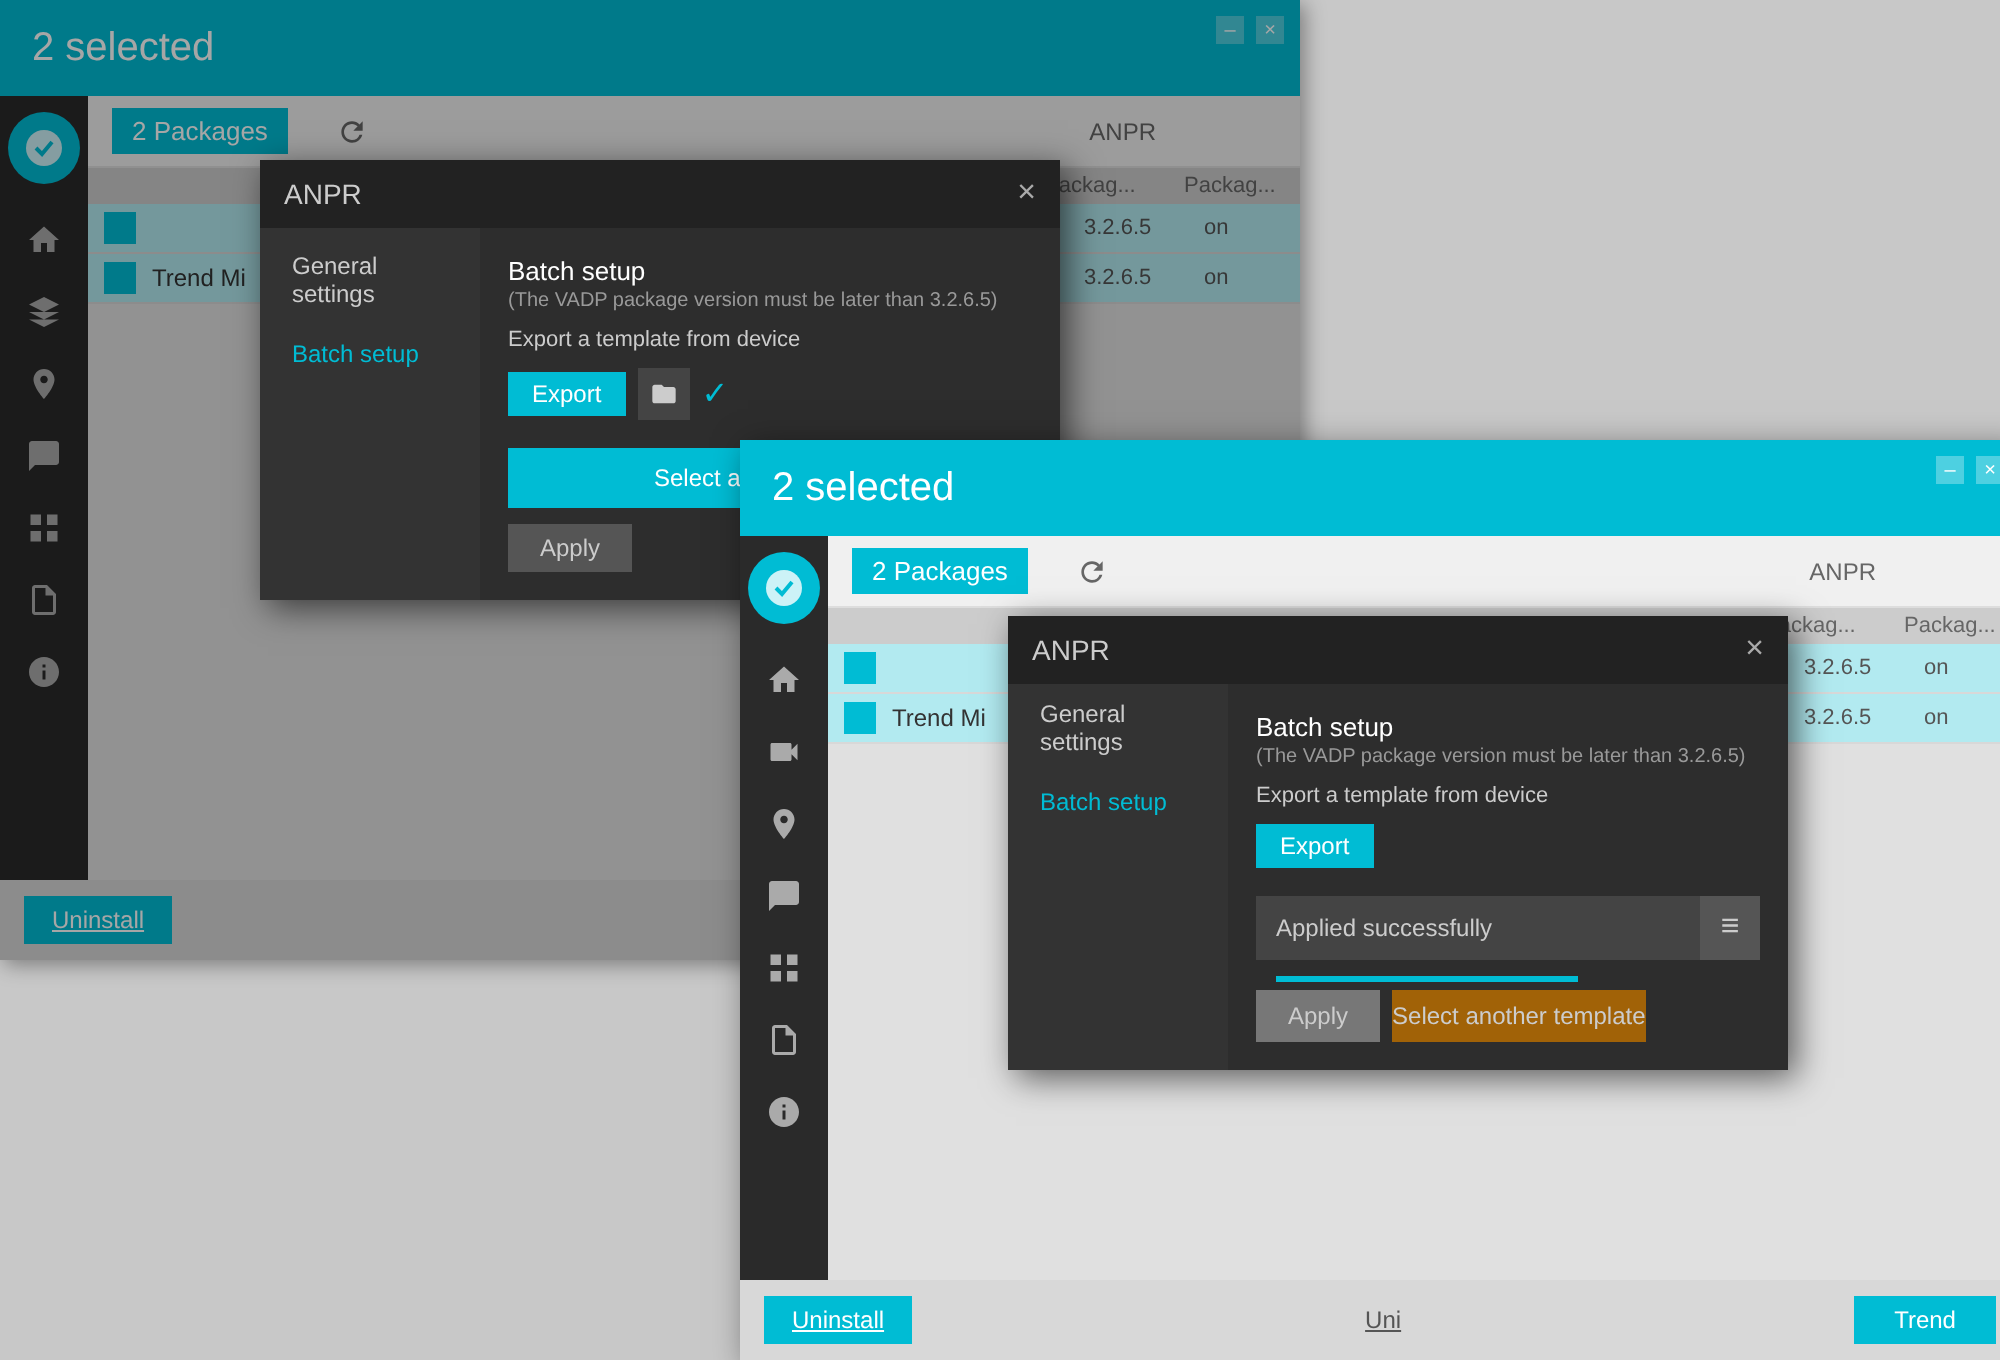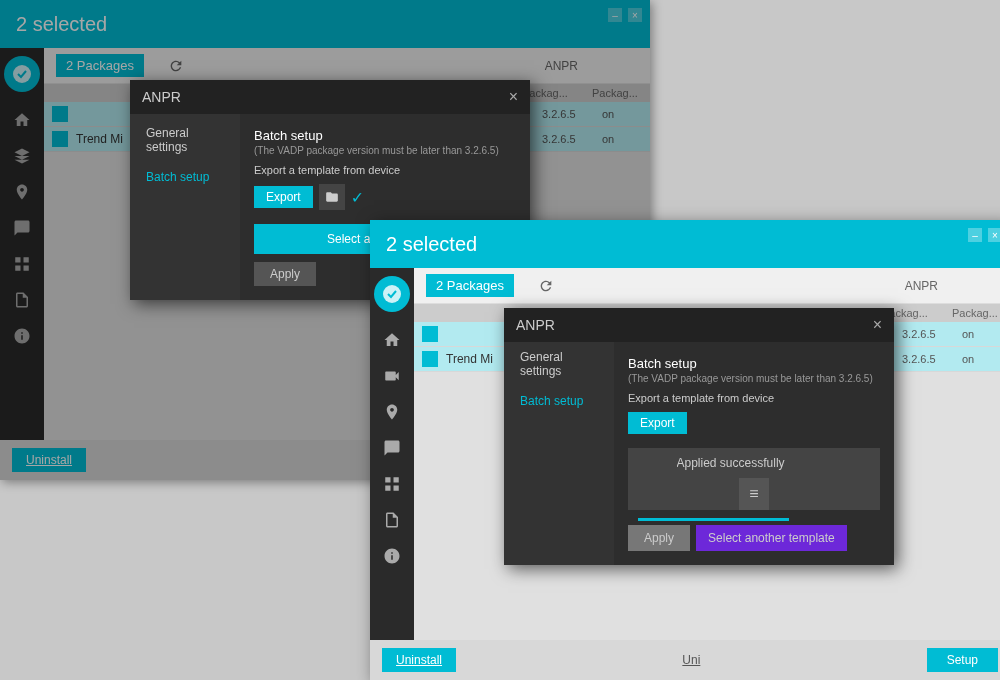--- a/index.html
+++ b/index.html
@@ -324,21 +324,20 @@
     .dialog2-batch-title { color: #fff; font-size: 13px; margin-bottom: 2px; }
     .dialog2-batch-sub { color: #999; font-size: 10px; margin-bottom: 8px; }
     .dialog2-batch-label { color: #ccc; font-size: 11px; margin-bottom: 8px; }
     .dialog2-actions { display: flex; gap: 6px; align-items: center; }
 
     .applied-row {
       display: flex;
       align-items: center;
       background: #444;
       margin-bottom: 8px;
-      flex-direction: column;
     }
     .applied-input {
       flex: 1;
       background: transparent;
       border: none;
       color: #ccc;
       padding: 8px 10px;
       font-size: 12px;
       outline: none;
     }
@@ -363,24 +362,24 @@
     }
     .btn-apply2 {
       background: #777;
       color: #ccc;
       border: none;
       padding: 6px 16px;
       font-size: 12px;
       cursor: pointer;
     }
     .btn-select-another {
-      background: #6d28d9;
-      color: #ccc;
-      border: none;
-      padding: 6px 12px;
+      background: #a16207;
+      color: #ccc;
+      border: none;
+      padding: 6px 0;
       font-size: 12px;
       cursor: pointer;
     }
 
     
     .icon-svg { width: 18px; height: 18px; fill: currentColor; }
 
     
     .dim-overlay {
       position: absolute;
@@ -626,15 +625,15 @@
               </div>
             </div>
           </div>
         </div>
       </div>
     </div>
   </div>
   <div class="window2-footer">
     <button class="btn-uninstall">Uninstall</button>
     <span style="align-self:center; color:#555; font-size:12px;text-decoration:underline;">Uni</span>
-    <button class="btn-setup">Setup</button>
+    <button class="btn-setup">Trend</button>
   </div>
 </div>
 
 </body></html>

